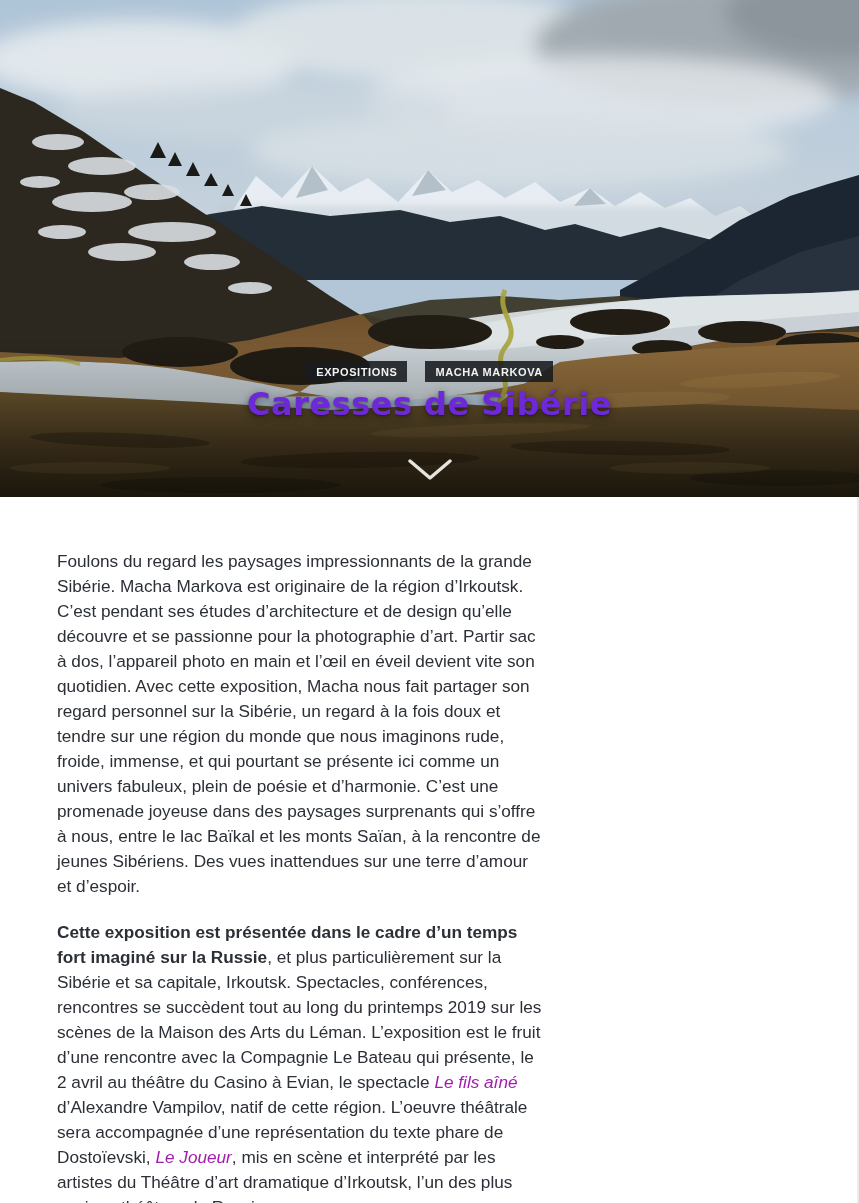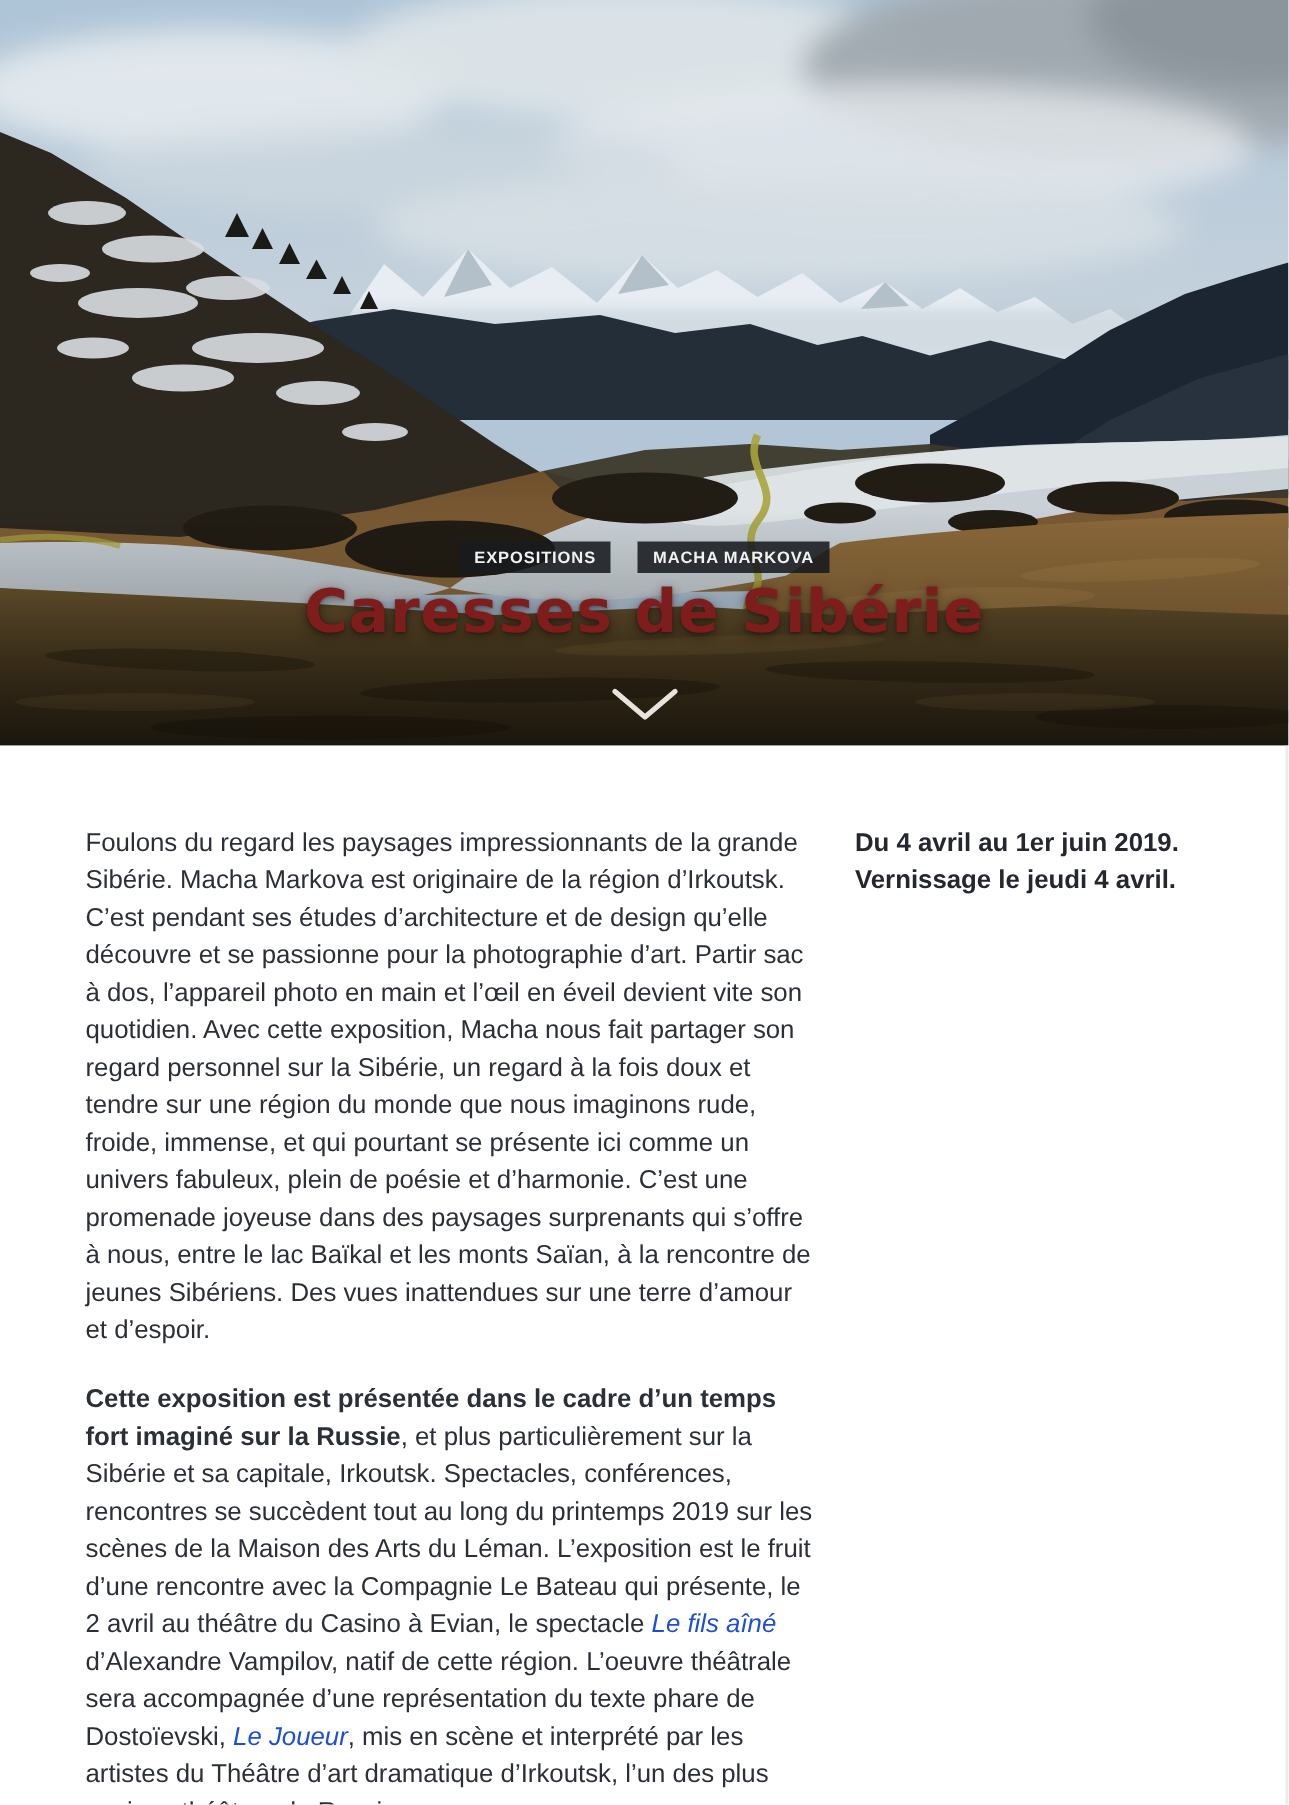--- a/index.html
+++ b/index.html
@@ -31,23 +31,23 @@
     color:#f2f2f2;
     font-size:11px;font-weight:bold;letter-spacing:0.6px;
     padding:5px 10px 4px;
     line-height:12px;
     cursor:pointer;
     white-space:nowrap;
   }
   .hero-title{
     position:absolute;top:385px;left:0;right:0;
     text-align:center;
-    font-size:40px;font-weight:bold;
+    font-size:32px;font-weight:bold;
     letter-spacing:0.5px;
-    color:#7f1d1d;
+    color:#6d28d9;
     text-shadow:0 2px 8px rgba(0,0,0,0.45), 0 1px 2px rgba(0,0,0,0.35);
     font-family:"DejaVu Sans", sans-serif;
   }
   .scroll-chevron{
     position:absolute;top:458px;left:50%;
     transform:translateX(-50%);
     width:46px;height:26px;
     cursor:pointer;
     opacity:0.95;
   }
@@ -64,21 +64,21 @@
   .article{
     width:489px;
     font-size:17.2px;
     line-height:25px;
     color:#2b2f36;
   }
   .article p{margin:0 0 21px;}
   .article p:last-child{margin-bottom:0;}
   .lead-bold{font-weight:bold;margin-top:44px;}
   a.inline-link{
-    color:#1d4ed8;
+    color:#a21caf;
     font-style:italic;
     text-decoration:none;
     cursor:pointer;
   }
   .aside{
     margin-left:24px;
     width:240px;
     font-size:17.2px;
     line-height:25px;
     font-weight:bold;
@@ -220,20 +220,16 @@
 </div>
 
 <div class="content">
 
   <div class="article">
     <p>Foulons du regard les paysages impressionnants de la grande Sibérie. Macha Markova est originaire de la région d’Irkoutsk. C’est pendant ses études d’architecture et de design qu’elle découvre et se passionne pour la photographie d’art. Partir sac à dos, l’appareil photo en main et l’œil en éveil devient vite son quotidien. Avec cette exposition, Macha nous fait partager son regard personnel sur la Sibérie, un regard à la fois doux et tendre sur une région du monde que nous imaginons rude, froide, immense, et qui pourtant se présente ici comme un univers fabuleux, plein de poésie et d’harmonie. C’est une promenade joyeuse dans des paysages surprenants qui s’offre à nous, entre le lac Baïkal et les monts Saïan, à la rencontre de jeunes Sibériens. Des vues inattendues sur une terre d’amour et d’espoir.</p>
 
     <p><span class="lead-bold">Cette exposition est présentée dans le cadre d’un temps fort imaginé sur la Russie</span><span>, et plus particulièrement sur la Sibérie et sa capitale, Irkoutsk. Spectacles, conférences, rencontres se succèdent tout au long du printemps 2019 sur les scènes de la Maison des Arts du Léman. L’exposition est le fruit d’une rencontre avec la Compagnie Le Bateau qui présente, le 2 avril au théâtre du Casino à Evian, le spectacle </span><a class="inline-link">Le fils aîné</a><span> d’Alexandre Vampilov, natif de cette région. L’oeuvre théâtrale sera accompagnée d’une représentation du texte phare de Dostoïevski, </span><a class="inline-link">Le Joueur</a><span>, mis en scène et interprété par les artistes du Théâtre d’art dramatique d’Irkoutsk, l’un des plus anciens théâtres de Russie.</span></p>
   </div>
 
-  <div class="aside">
-    <div>Du 4 avril au 1er juin 2019.</div>
-    <div>Vernissage le jeudi 4 avril.</div>
-  </div>
 
 </div>
 
 <div class="scroll-track"></div>
 
 </body></html>

